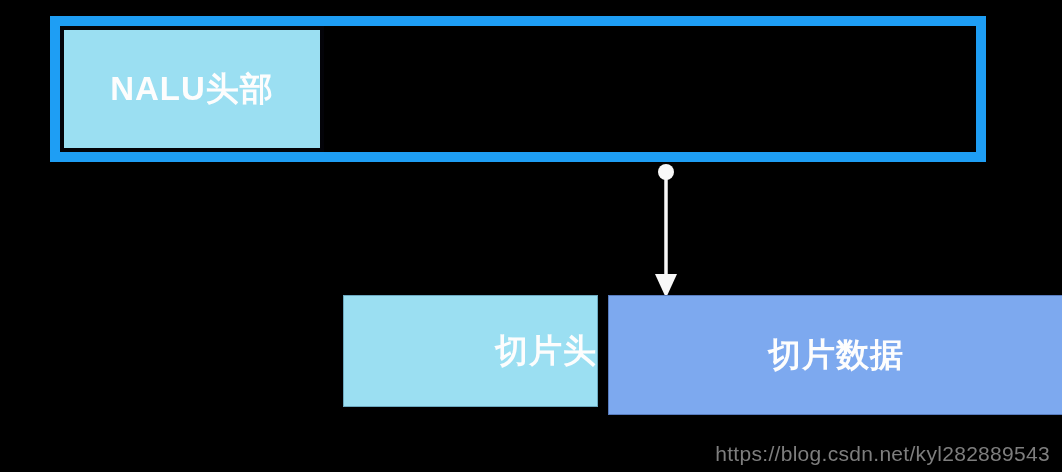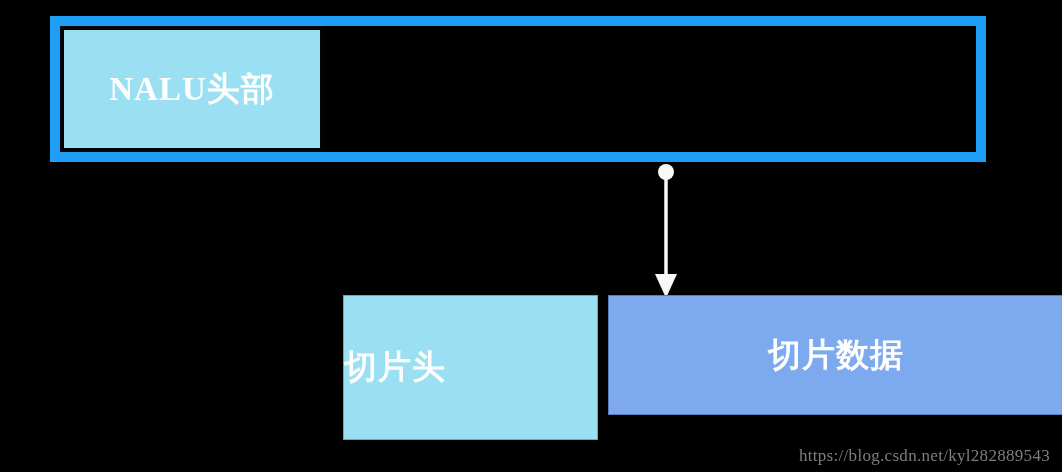--- a/index.html
+++ b/index.html
@@ -7,21 +7,20 @@
     padding: 0;
     background: var(--canvas_black, #000);
     font-family: "Liberation Sans", "DejaVu Sans", sans-serif;
   }
   .canvas {
     position: relative;
     width: 1062px;
     height: 472px;
     background: var(--canvas_black, #000);
     overflow: hidden;
-    font-family: Liberation Serif, serif;
   }
   
   .nalu-frame {
     position: absolute;
     left: 50px;
     top: 16px;
     width: 936px;
     height: 146px;
     box-sizing: border-box;
     border: 10px solid var(--frame_blue, #1E9EF4);
@@ -58,48 +57,48 @@
     top: 160px;
     width: 40px;
     height: 140px;
   }
   
   .slice-header-box {
     position: absolute;
     left: 343px;
     top: 295px;
     width: 255px;
-    height: 145px;
+    height: 112px;
     box-sizing: border-box;
     background: var(--light_cyan, #9BDFF2);
     border: 1px solid rgba(20, 70, 100, 0.35);
     display: flex;
     align-items: center;
-    justify-content: flex-start;
+    justify-content: flex-end;
   }
   .slice-data-box {
     position: absolute;
     left: 608px;
     top: 295px;
     width: 456px;
     height: 120px;
     box-sizing: border-box;
     background: var(--medium_blue, #7DA9EF);
     border: 1px solid rgba(20, 40, 100, 0.35);
     display: flex;
     align-items: center;
     justify-content: center;
   }
   
   .watermark {
     position: absolute;
     right: 12px;
     bottom: 6px;
     color: var(--watermark_gray, #7E7E7E);
-    font-size: 17px;
+    font-size: 21px;
     letter-spacing: 0.3px;
   }
 </style>
 </head>
 <body>
 
 <div class="canvas">
 
   <div class="nalu-frame">
     <div class="inner-box nalu-header-box">

